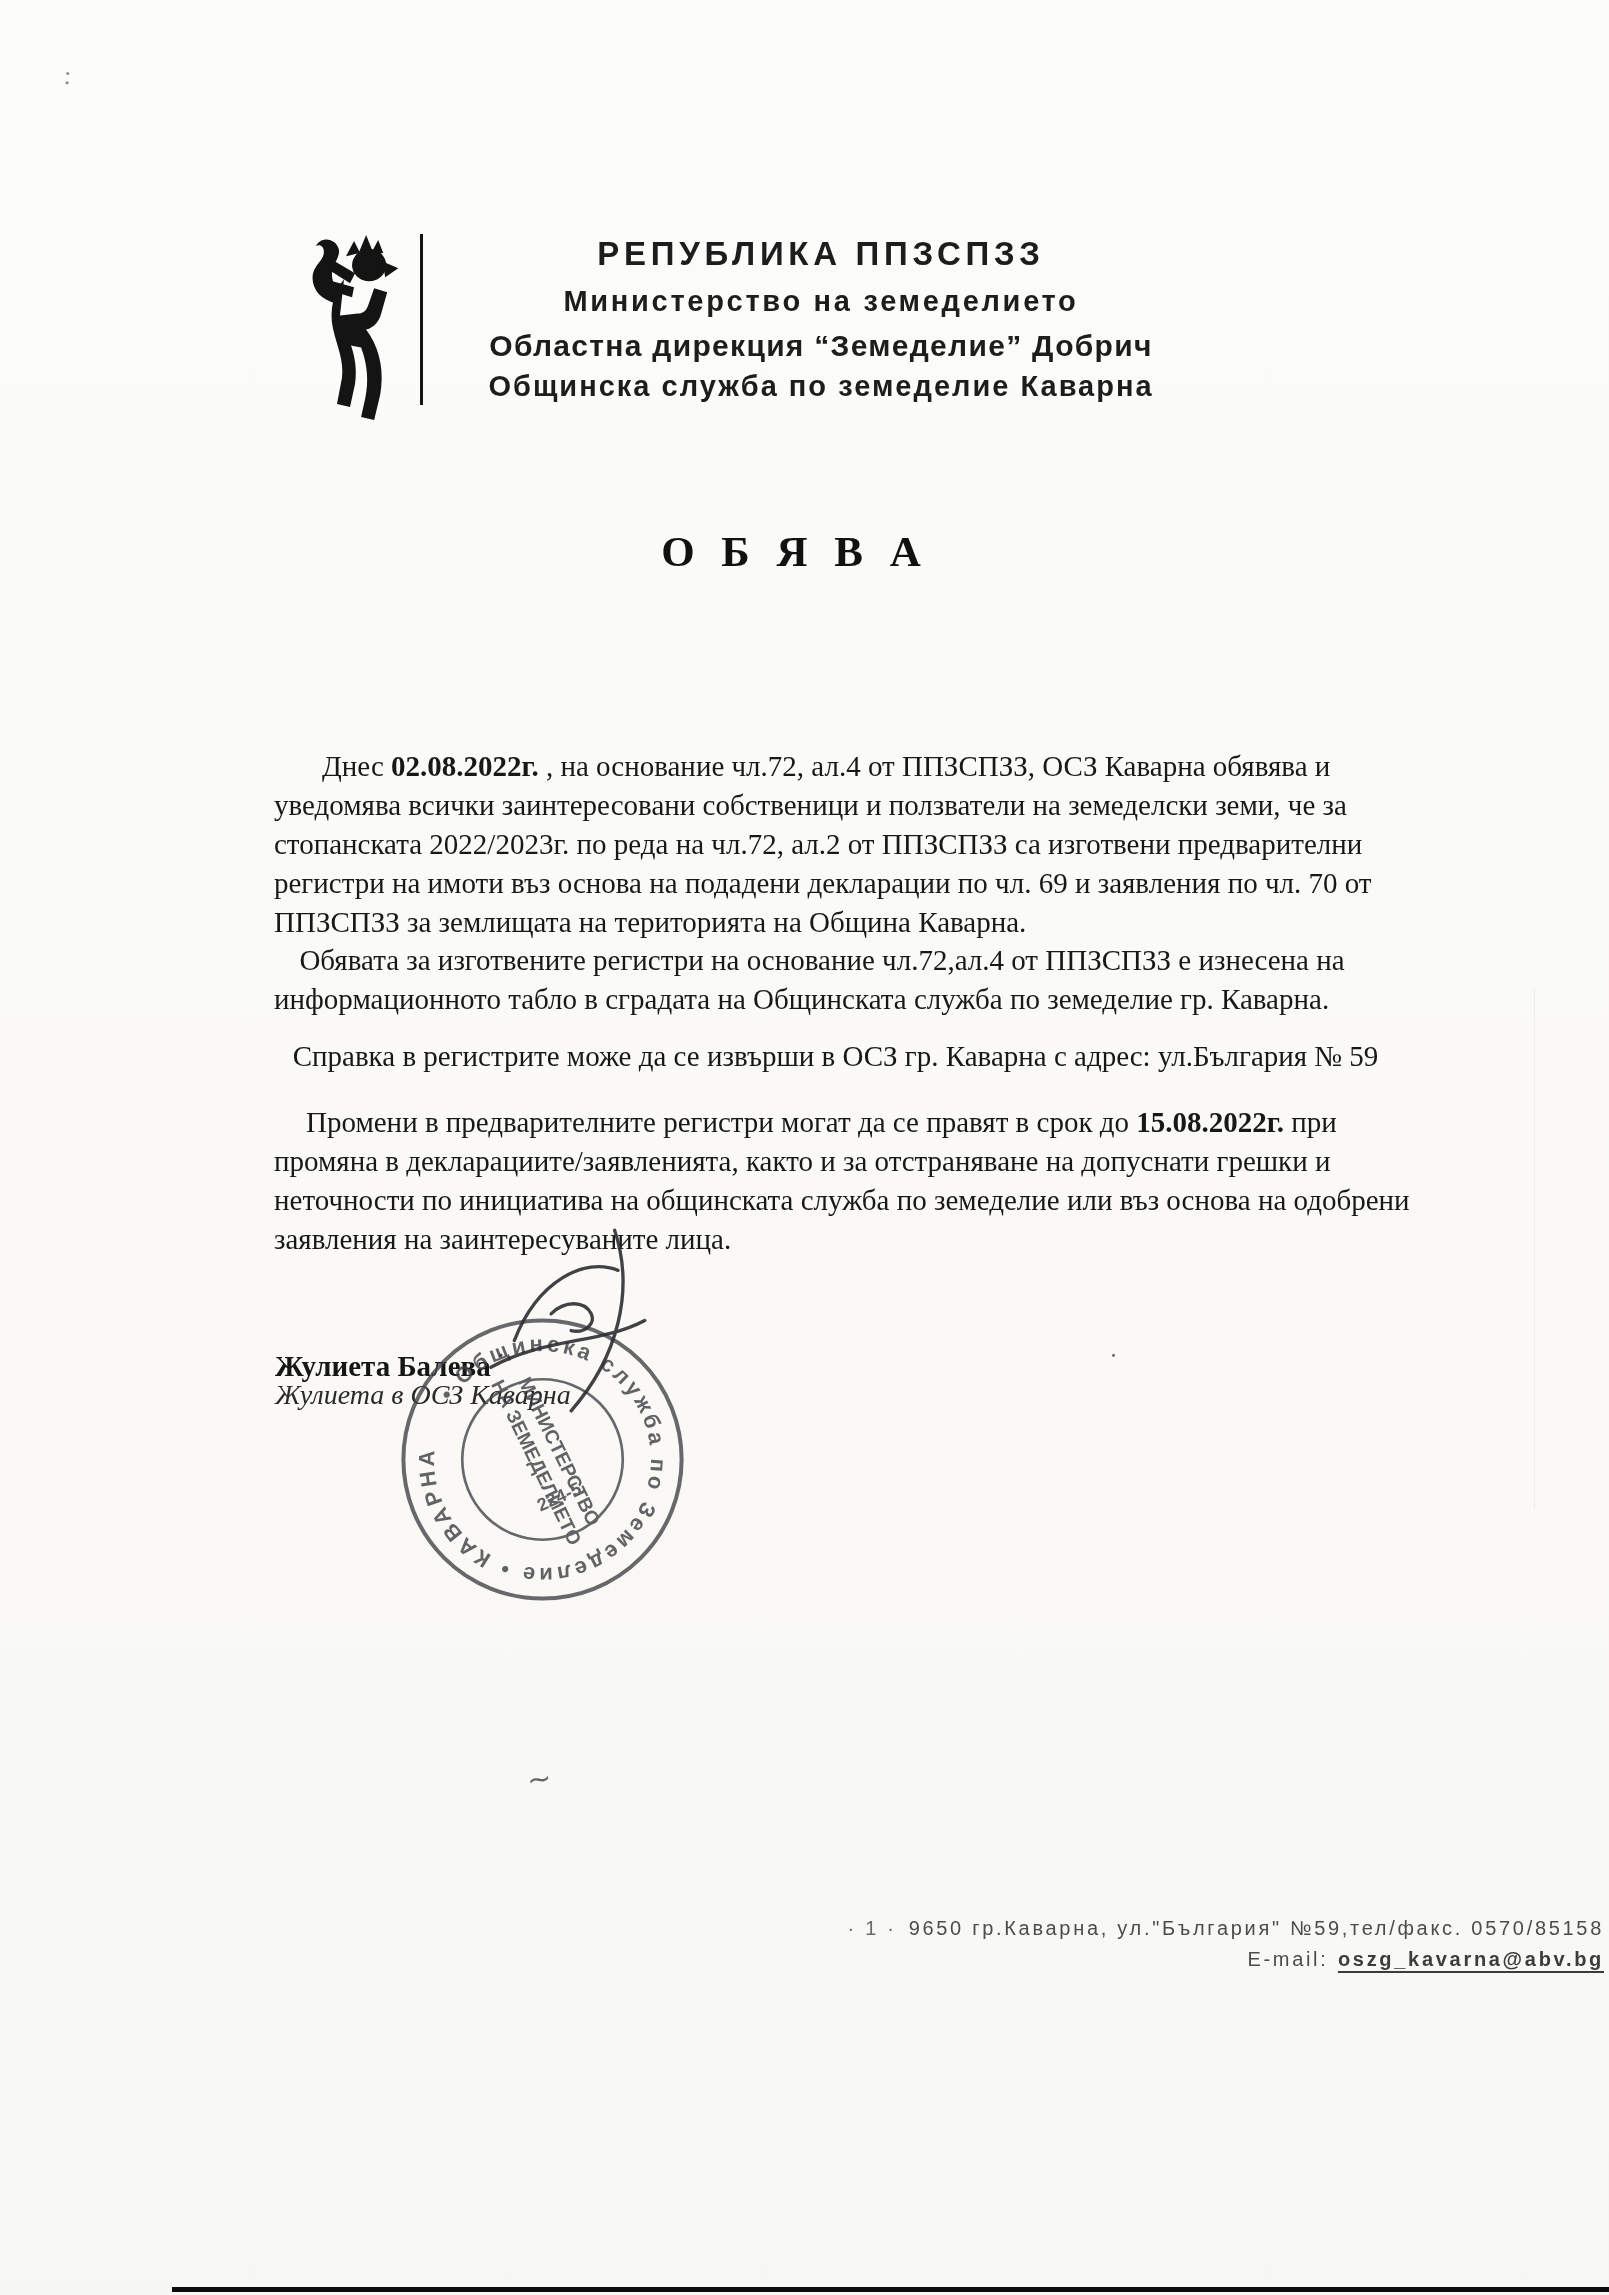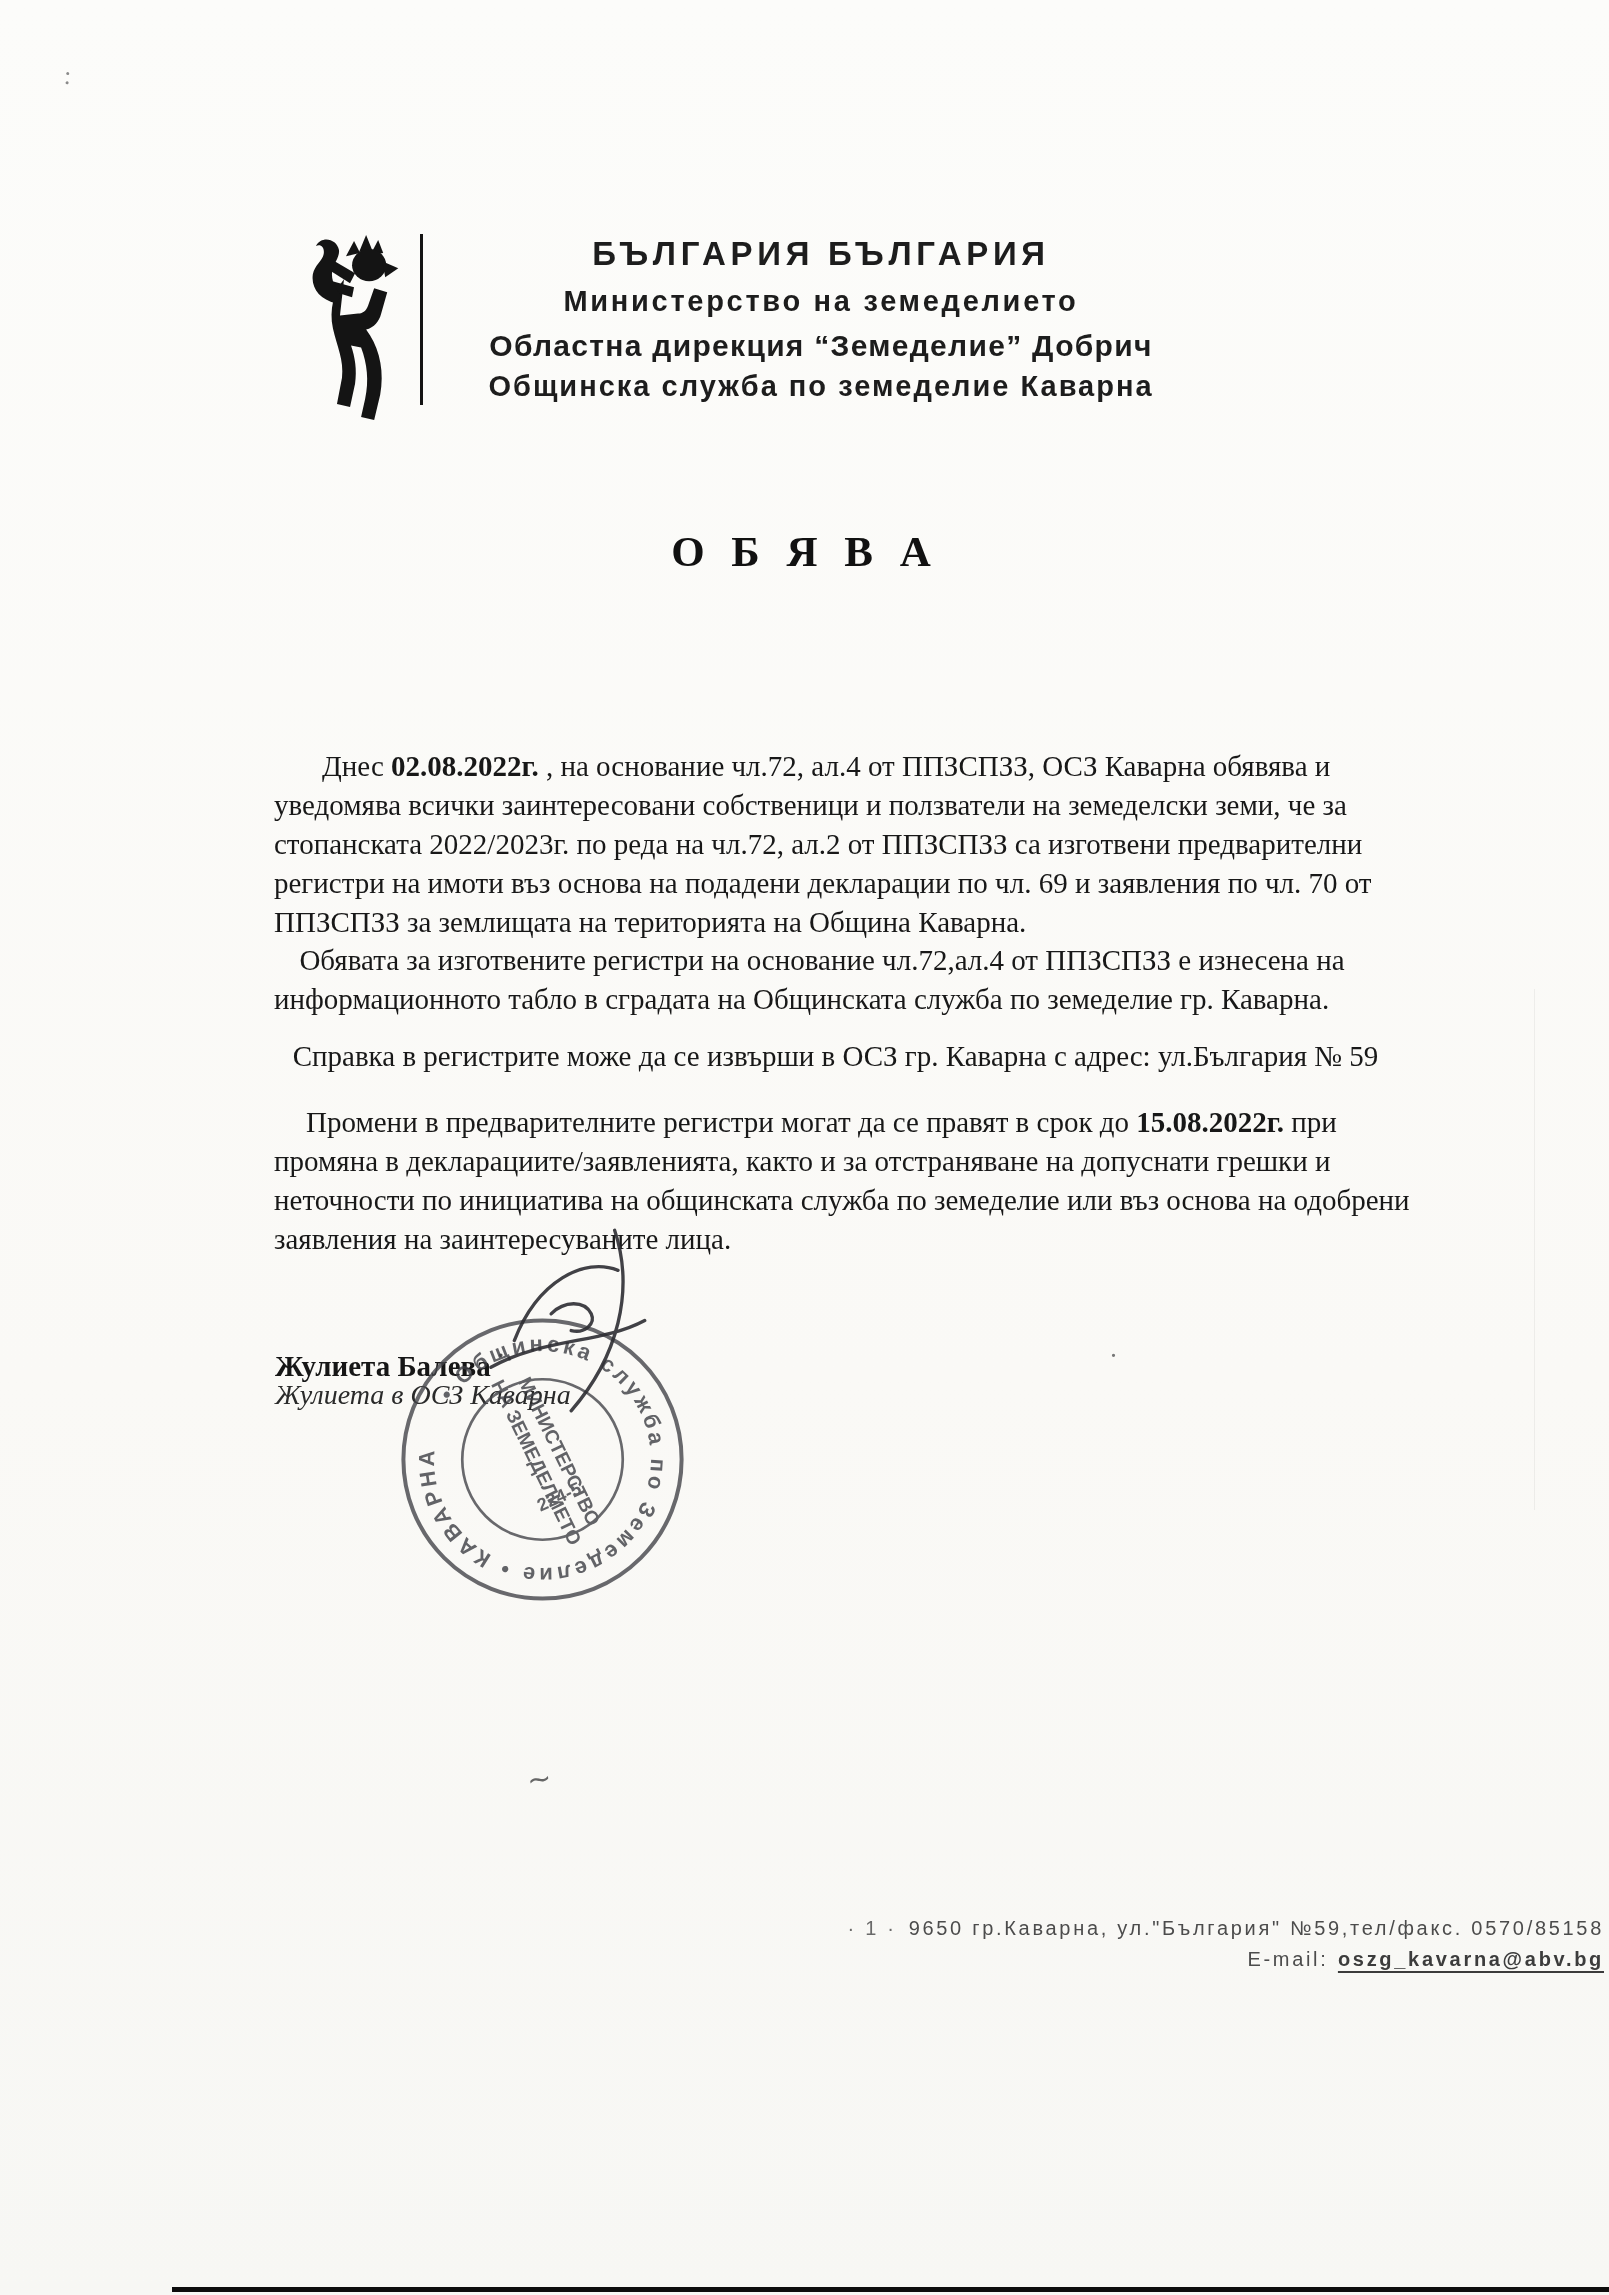--- a/index.html
+++ b/index.html
@@ -22,21 +22,21 @@
     font-weight:bold;color:#1d1d1d;
   }
   .h-country{font-size:33px;letter-spacing:4.7px;line-height:37px;margin:0 0 13.4px 0;}
   .h-ministry{font-size:29px;letter-spacing:2.7px;line-height:33px;margin:0 0 10.7px 0;}
   .h-directorate{font-size:30px;letter-spacing:1.3px;line-height:33px;margin:0 0 8px 0;}
   .h-office{font-size:29px;letter-spacing:2px;line-height:33px;margin:0;}
   
   .doc-title{
     position:absolute;left:0;top:527px;width:1590px;
     text-align:center;
-    font-size:43px;font-weight:bold;letter-spacing:8px;color:#111;padding-left:10px;
+    font-size:43px;font-weight:bold;letter-spacing:8px;color:#111;
   }
   
   .para{
     position:absolute;left:274px;width:1146px;
     font-size:29px;line-height:39px;margin:0;
     text-align:left;color:#181818;
   }
   .p1{top:714px;text-indent:48px;margin-top:33px;}
   .p2{top:941px;text-indent:25.4px;}
   .p3{top:1037px;text-indent:18.7px;}
@@ -87,21 +87,21 @@
       <path d="M98 30 l16 7 -13 9 z"></path>
       <path d="M60 48 C 50 60 45 78 49 97 C 53 115 60 128 58 146 L 53 172 l13 3 5 -23 c2 -14 0 -26 -4 -38 l10 2 c6 16 8 33 4 51 l-4 18 13 3 6 -25 c4 -22 0 -43 -10 -59 l-4 -6 c8 -2 13 -8 15 -16 l6 -21 -13 -4 -6 17 c-2 6 -6 8 -10 8 l-18 2 z"></path>
       <path d="M66 52 l-22 -14 5 -9 22 13 z"></path>
       <path d="M68 66 l-26 -8 3 -9 25 7 z"></path>
       <path d="M52 72 C 36 68 27 57 29 43 C 31 33 40 29 40 21 C 40 15 36 13 32 15 C 38 4 53 8 55 19 C 56 27 48 33 48 43 C 48 53 54 59 57 65 z"></path>
     </g>
   </svg>
   <div class="header-divider"></div>
 
   <div class="header-block">
-    <div class="h-country">БЪЛГАРИЯ БЪЛГАРИЯ</div>
+    <div class="h-country">РЕПУБЛИКА ППЗСПЗЗ</div>
     <div class="h-ministry">Министерство на земеделието</div>
     <div class="h-directorate">Областна дирекция “Земеделие” Добрич</div>
     <div class="h-office">Общинска служба по земеделие Каварна</div>
   </div>
 
   <div class="doc-title">О Б Я В А</div>
 
   <p class="para p1">
     <span>Днес </span><b>02.08.2022г.</b><span> , на основание чл.72, ал.4 от ППЗСПЗЗ, ОСЗ Каварна обявява и уведомява всички заинтересовани собственици и ползватели на земеделски земи, че за стопанската 2022/2023г. по реда на чл.72, ал.2 от ППЗСПЗЗ са изготвени предварителни регистри на имоти въз основа на подадени декларации по чл. 69 и заявления по чл. 70 от ППЗСПЗЗ за землищата на територията на Община Каварна.</span>
   </p>

